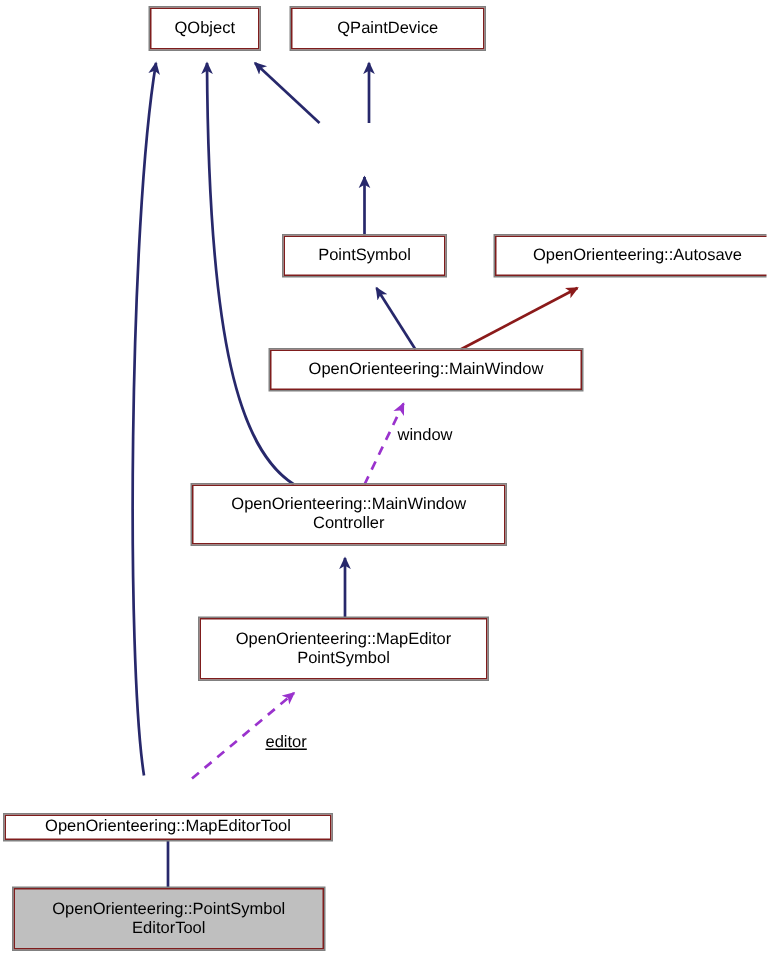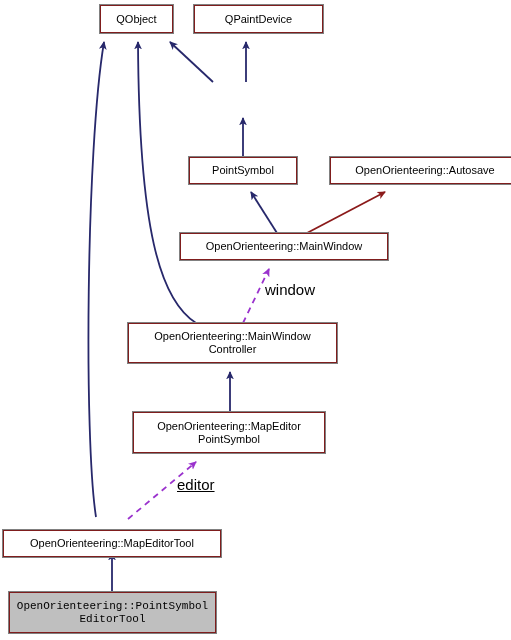--- a/index.html
+++ b/index.html
@@ -42,26 +42,25 @@
     color: #000000;
     font-family: "Liberation Sans", sans-serif;
     font-size: 11px;
     line-height: 13px;
     letter-spacing: 0px;
     white-space: pre-line;
     z-index: 5;
   }
   .node.current {
     background: #bfbfbf;
-    font-family: Liberation Mono, monospace;
   }
   .edge-label {
     position: absolute;
     font-family: "Liberation Sans", sans-serif;
-    font-size: 15px;
+    font-size: 11px;
     line-height: 12px;
     color: #000000;
     background: transparent;
     white-space: nowrap;
     z-index: 6;
   }
 </style>
 </head>
 <body>
 
@@ -113,22 +112,22 @@
   <div class="node" id="node-autosave" style="left: 318px; top: 157px; width: 190px; height: 27px; margin-left: 12px;">OpenOrienteering::Autosave</div>
 
   <div class="node" id="node-oo-mainwindow" style="left: 180px; top: 233px; width: 208px; height: 27px;">OpenOrienteering::MainWindow</div>
 
   <div class="node" id="node-oo-mainwindowcontroller" style="left: 128px; top: 323px; width: 209px; height: 40px;">OpenOrienteering::MainWindow
 Controller</div>
 
   <div class="node" id="node-oo-mapeditorcontroller" style="left: 133px; top: 412px; width: 192px; height: 41px;">OpenOrienteering::MapEditor
 PointSymbol</div>
 
-  <div class="node" id="node-oo-mapeditortool" style="left: 3px; top: 530px; width: 218px; height: 27px;">OpenOrienteering::MapEditorTool</div>
+  <div class="node" id="node-oo-mapeditortool" style="left: 3px; top: 543px; width: 218px; height: 17px;">OpenOrienteering::MapEditorTool</div>
 
   <div class="node current" id="node-oo-pointsymboleditortool" style="left: 9px; top: 592px; width: 207px; height: 41px;">OpenOrienteering::PointSymbol
 EditorTool</div>
 
   <div class="edge-label" id="label-window" style="left: 265px; top: 284px;">window</div>
 
-  <div class="edge-label" id="label-editor" style="left: 177px; top: 479px; text-decoration: underline;">editor</div>
+  <div class="edge-label" id="label-editor" style="left: 177px; top: 489px; text-decoration: underline;">editor</div>
 
 </div>
 
 </body></html>

